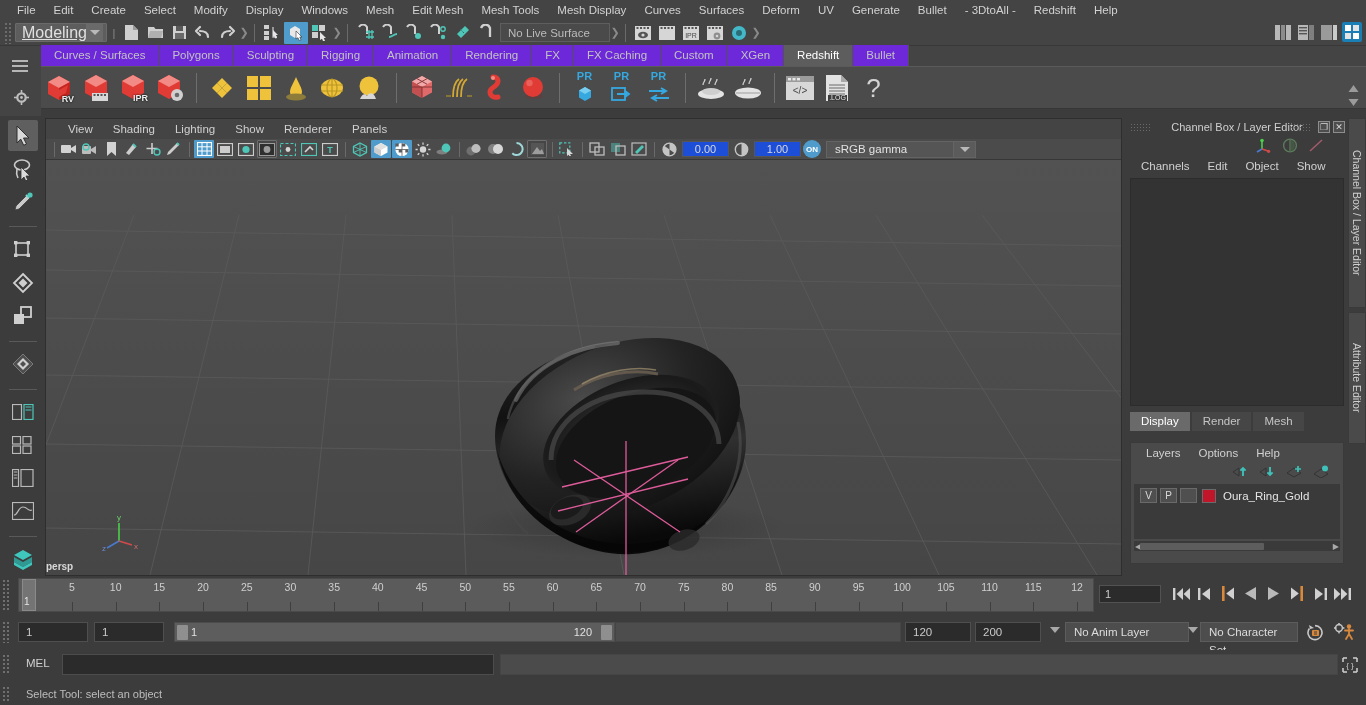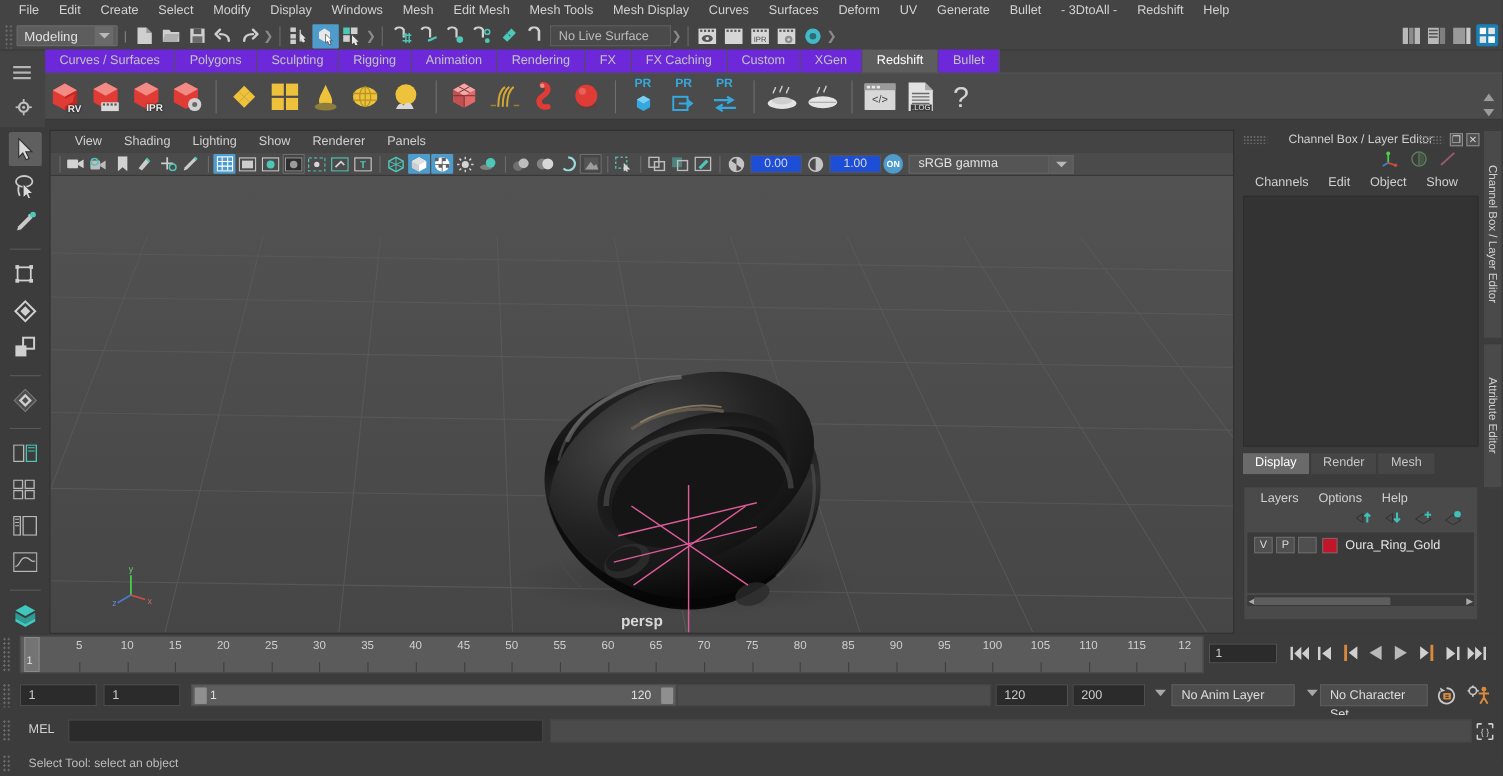--- a/index.html
+++ b/index.html
@@ -30,22 +30,22 @@
     display: flex; align-items: center; padding-left: 4px;
     border-bottom: 1px solid #383838;
   }
   .grip { width: 8px; height: 22px; margin-right: 3px;
     background-image: radial-gradient(#6f6f6f 1px, transparent 1px);
     background-size: 4px 4px; opacity: .9; }
   .menuselect {
     display: flex; align-items: center;
     width: 92px; height: 19px; background: #5d5d5d;
     border: 1px solid #6a6a6a; border-radius: 1px;
-    padding-left: 6px; font-size: 12px; color: #e0e0e0;
-    position: relative; margin-right: 2px;
+    padding-left: 6px; font-size: 16px; color: #e0e0e0;
+    position: relative; margin-right: 2px; text-decoration: underline;
   }
   .menuselect .arrow {
     position: absolute; right: 3px; top: 0; bottom: 0;
     width: 17px; display: flex; align-items: center; justify-content: center;
     background: #6a6a6a;
   }
   .tri-down { width: 0; height: 0; border-left: 5px solid transparent;
     border-right: 5px solid transparent; border-top: 5px solid #b9b9b9; }
   .sep-bar { width: 1px; height: 18px; background: #6a6a6a; margin: 0 5px; }
   .sep-chev { width: 10px; display: flex; align-items: center; justify-content: center; color: #8a8a8a; font-size: 11px; }
@@ -103,22 +103,22 @@
   .gammabox { width: 128px; height: 17px; background: #555555; border: 1px solid #646464;
     display: flex; align-items: center; padding-left: 8px; font-size: 11.5px; color: #e2e2e2;
     margin-left: 4px; }
   .gammaarrow { width: 22px; height: 17px; background: #5b5b5b; border: 1px solid #646464;
     border-left: none; display: flex; align-items: center; justify-content: center; }
 
   
   .canvas { position: relative; width: 100%; height: 415px; overflow: hidden;
     background: linear-gradient(#4f4f4f, #4a4a4a 60%, #484848); }
   .gridsvg { position: absolute; inset: 0; }
-  .vp-label { position: absolute; bottom: 3px; left: 0; right: 0; text-align: center;
-    font-size: 14px; font-weight: bold; color: #d7d7d7; }
+  .vp-label { position: absolute; bottom: 3px; left: 0; right: 0; text-align: left;
+    font-size: 10px; font-weight: bold; color: #d7d7d7; }
   .axisgiz { position: absolute; left: 55px; bottom: 20px; width: 44px; height: 44px; }
 
   
   .rpanel { position: absolute; left: 1126px; top: 118px; width: 222px; height: 458px;
     background: #3c3c3c; }
   .rp-title { height: 18px; background: #3c3c3c; display: flex; align-items: center;
     justify-content: center; position: relative; font-size: 11px; color: #cfcfcf; }
   .rp-title .dots { width: 22px; height: 8px; background-image: radial-gradient(#6a6a6a 1px, transparent 1px);
     background-size: 3px 3px; }
   .winbtn { width: 12px; height: 12px; border: 1px solid #8d8d8d; background: #4d4d4d;
@@ -1296,21 +1296,21 @@
       <span class="rb-handle" style="left:2px"></span>
       <span class="rb-lbl" style="left:16px">1</span>
       <span class="rb-lbl" style="right:22px">120</span>
       <span class="rb-handle" style="right:2px"></span>
     </div>
     <div class="rangerest"></div>
 
     <div class="rfield" style="left:905px; width:66px;">120</div>
     <div class="rfield" style="left:975px; width:66px;">200</div>
     <div class="ddarrow" style="left:1050px"></div>
-    <div class="selbox" style="left:1065px; width:112px;">No Anim Layer</div>
+    <div class="selbox" style="left:1065px; width:124px;">No Anim Layer</div>
     <div class="ddarrow" style="left:1188px"></div>
     <div class="selbox" style="left:1200px; width:98px;">No Character Set</div>
 
     <span style="position:absolute; left:1306px; top:6px">
       <svg width="18" height="17" viewBox="0 0 18 17">
           <path d="M9 1.6a7 7 0 1 1-5.6 2.8" fill="none" stroke="#c8c8c8" stroke-width="1.6"></path>
           <path d="M3 1l1 4 4-1z" fill="#c8c8c8"></path>
           <rect x="6" y="6" width="7" height="6" rx="1" fill="#d9893c"></rect>
           <path d="M8 8h3M8 10h3" stroke="#3c3c3c" stroke-width="1"></path>
         </svg>

